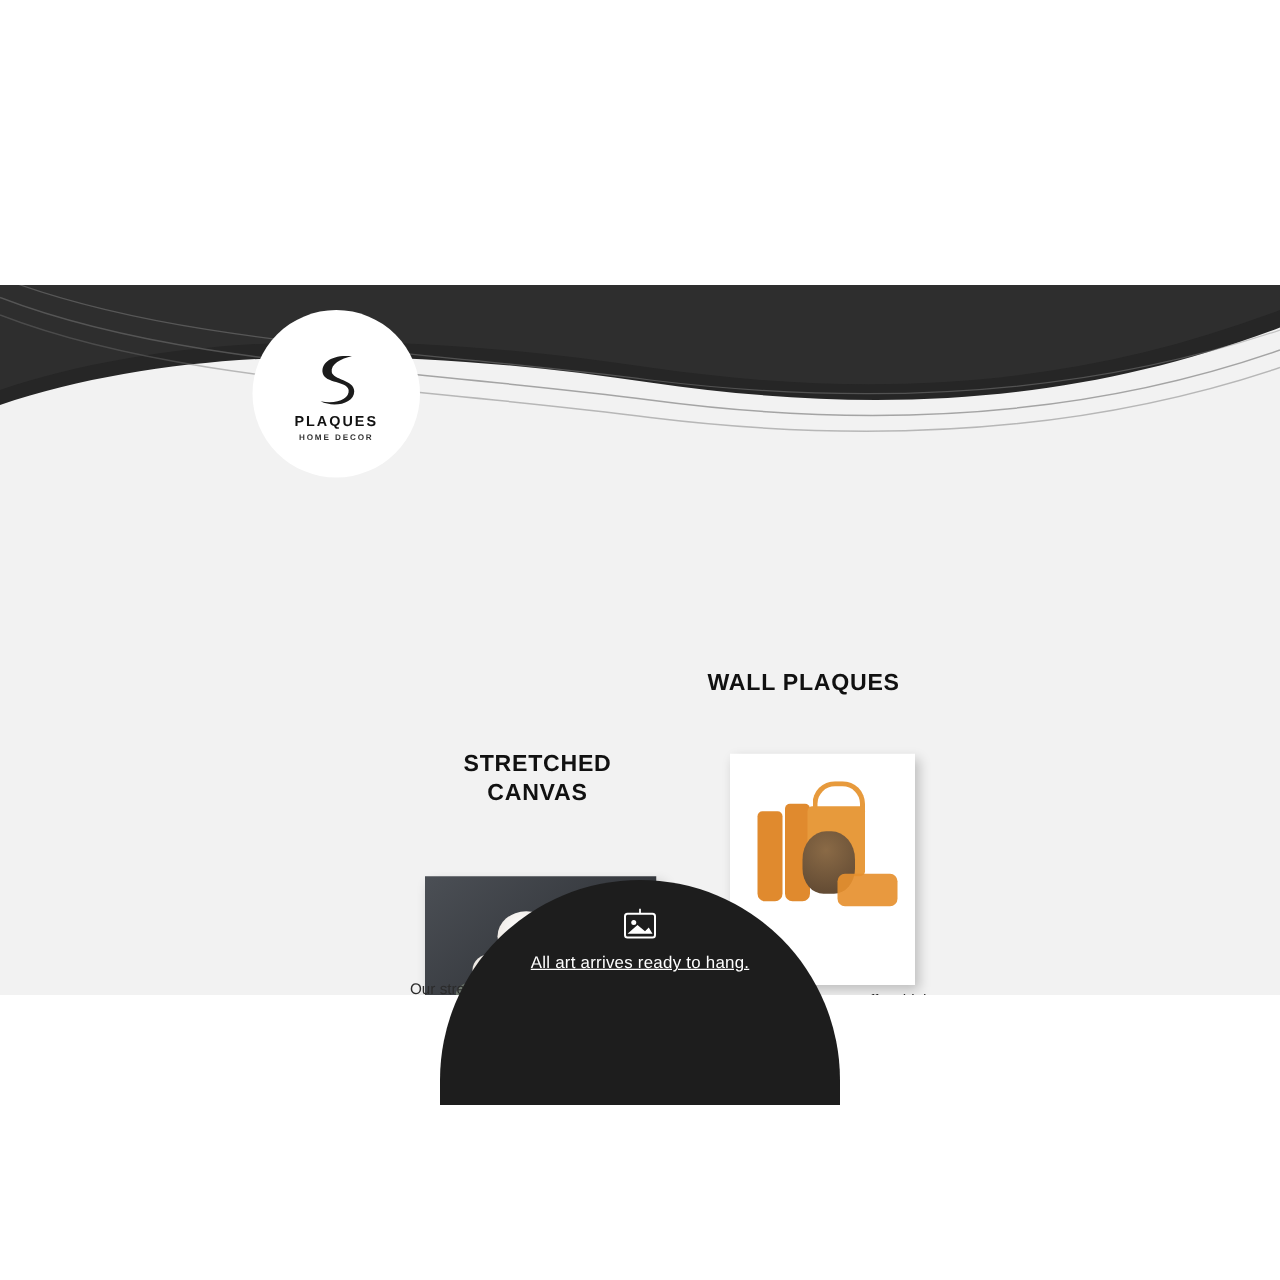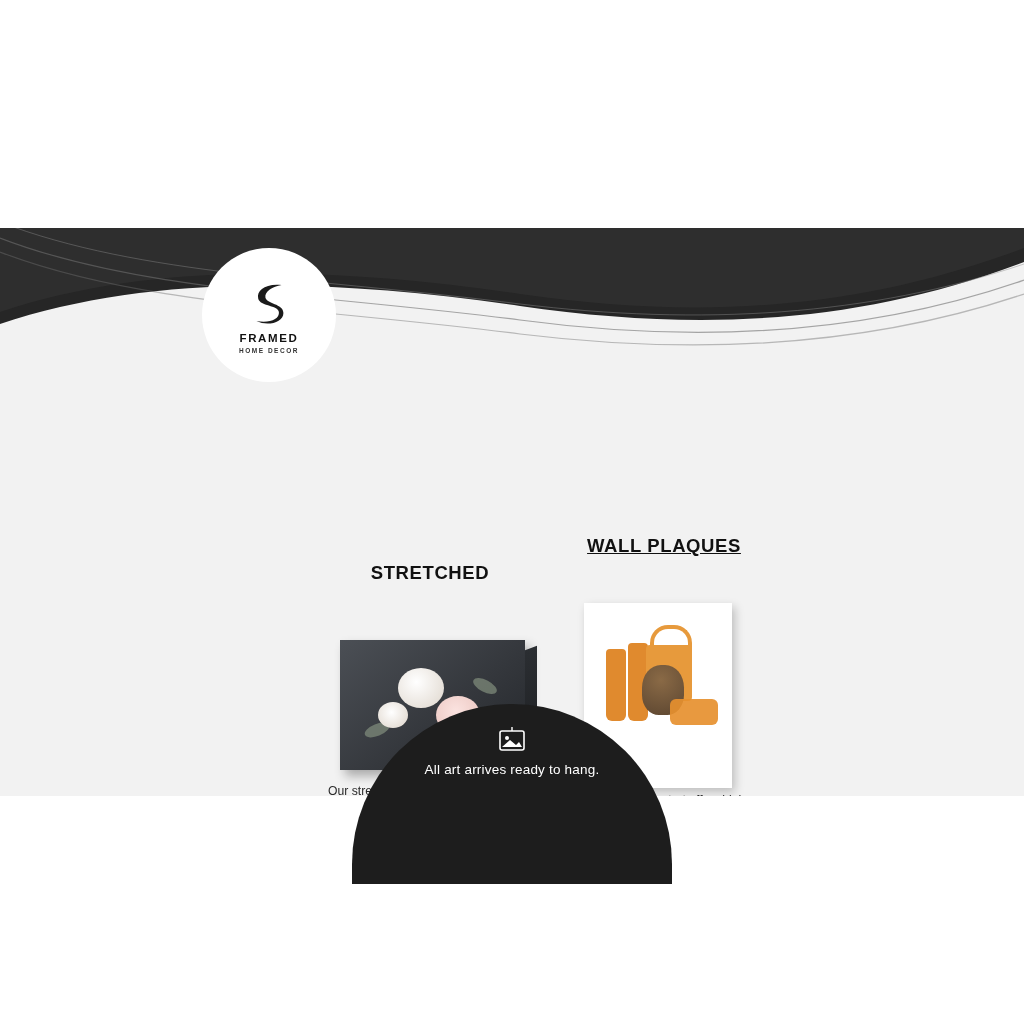--- a/index.html
+++ b/index.html
@@ -120,60 +120,61 @@
 
   
   .ready{
     position:absolute;left:352px;top:704px;width:320px;height:180px;
     background:#1d1d1d;border-radius:160px 160px 0 0;
     display:flex;flex-direction:column;align-items:center;
     z-index:7;
   }
   .ready-icon{margin-top:22px;}
   .ready-text{
-    margin-top:8px;color:#ffffff;font-size:13.5px;letter-spacing:.2px;
+    margin-top:8px;color:#ffffff;font-size:13.5px;letter-spacing:.2px;text-decoration:underline;
   }
 </style>
 </head>
 <body>
 
 <div class="sheet">
 
   <div class="wave-band">
     <svg width="1024" height="120" viewBox="0 0 1024 120" xmlns="http://www.w3.org/2000/svg">
       <path d="M0,0 H1024 V34 C860,96 700,104 520,78 C330,50 150,46 0,96 Z" fill="#262626"></path>
       <path d="M0,0 H1024 V20 C860,82 700,92 520,66 C330,38 150,34 0,84 Z" fill="#333333" opacity="0.65"></path>
       <path d="M0,10 C140,64 320,66 520,92 C700,116 870,106 1024,52" fill="none" stroke="#6f6f6f" stroke-width="1.2" opacity=".6"></path>
       <path d="M0,24 C140,78 320,80 520,106 C700,128 870,118 1024,66" fill="none" stroke="#6f6f6f" stroke-width="1.2" opacity=".45"></path>
       <path d="M0,-6 C140,48 320,50 520,76 C700,98 870,88 1024,36" fill="none" stroke="#8a8a8a" stroke-width="1" opacity=".45"></path>
     </svg>
   </div>
 
 
   <div class="col" id="col2">
-    <div class="col-title" style="text-align:center;">
+    <div class="col-title" style="text-align:center;margin-top:38px;">
       <div>STRETCHED</div>
+      <div>CANVAS</div>
     </div>
 
     <div class="art-wrap">
       <div class="sc">
         <div class="leaf" style="left:24px;top:84px;transform:rotate(-22deg);"></div>
         <div class="leaf" style="left:132px;top:40px;transform:rotate(28deg);"></div>
         <div class="leaf" style="left:118px;top:96px;transform:rotate(-12deg);"></div>
         <div class="bloom b1"></div>
         <div class="bloom b2"></div>
         <div class="bloom b3"></div>
       </div>
     </div>
 
     <div class="col-body" style="position:absolute;top:222px;left:-2px;width:200px;">Our stretched canvas are created with only the highest standards. We use quality inks and canvas, along with our in-house Mimaki printers. Each piece of art is hand cut and stretched over a 1.5 inch thick wood frame for hanging.</div>
   </div>
 
   <div class="col" id="col3">
-    <div class="col-title" style="text-align:center;text-decoration:underline;">
+    <div class="col-title" style="text-align:left;">
       <div>WALL PLAQUES</div>
     </div>
 
     <div class="art-wrap">
       <div class="wp">
         <div class="boot" style="left:22px;top:46px;width:20px;height:72px;"></div>
         <div class="boot" style="left:44px;top:40px;width:20px;height:78px;"></div>
         <div class="bag-handle" style="left:66px;top:22px;"></div>
         <div class="bag" style="left:62px;top:42px;width:46px;height:56px;"></div>
         <div class="dog" style="left:58px;top:62px;"></div>
@@ -185,21 +186,21 @@
   </div>
 
 
 </div>
 
 <div class="logo-circle">
   <svg class="logo-mark" viewBox="0 0 60 60" xmlns="http://www.w3.org/2000/svg">
     <path d="M44,10 C26,8 16,16 18,25 C20,34 40,32 41,40 C42,48 30,53 16,50 C28,56 46,52 46,41 C46,31 27,31 26,24 C25,17 34,12 44,10 Z" fill="#1b1b1b"></path>
     <path d="M44,12 C32,14 29,18 30,22" fill="none" stroke="#ffffff" stroke-width="1"></path>
   </svg>
-  <div class="logo-name">FRAMED</div>
+  <div class="logo-name">PLAQUES</div>
   <div class="logo-sub">HOME DECOR</div>
 </div>
 
 <div class="ready">
   <svg class="ready-icon" width="34" height="28" viewBox="0 0 34 28" xmlns="http://www.w3.org/2000/svg">
     <path d="M17 1 L17 5" stroke="#ffffff" stroke-width="1.4" fill="none"></path>
     <rect x="5" y="5" width="24" height="19" rx="2" fill="none" stroke="#ffffff" stroke-width="1.6"></rect>
     <circle cx="12" cy="12" r="2" fill="#ffffff"></circle>
     <path d="M7 21 L15 14 L21 19 L24 16 L27 21 Z" fill="#ffffff"></path>
   </svg>

